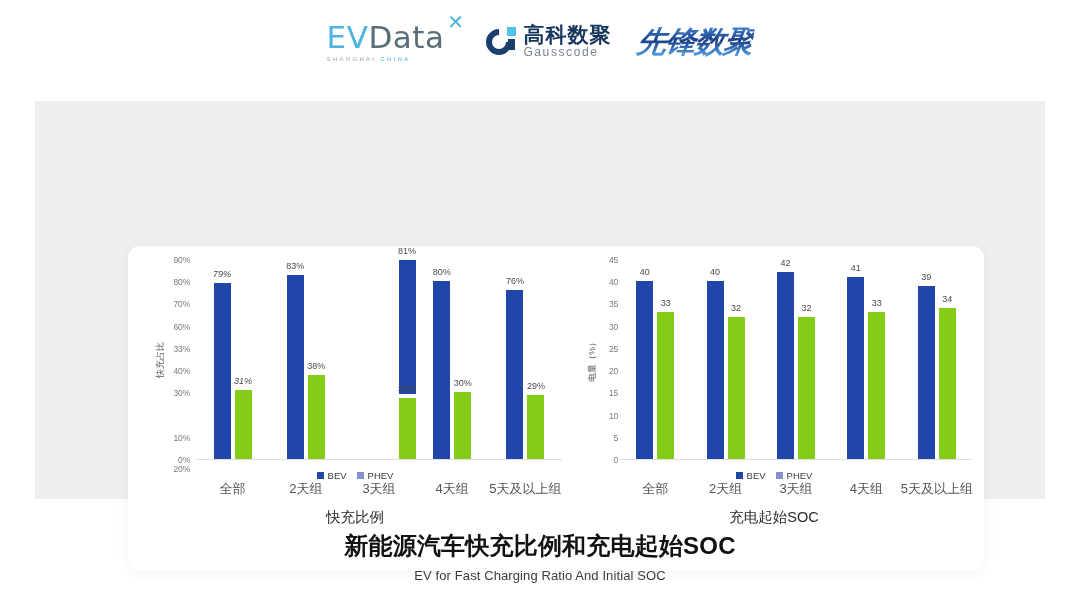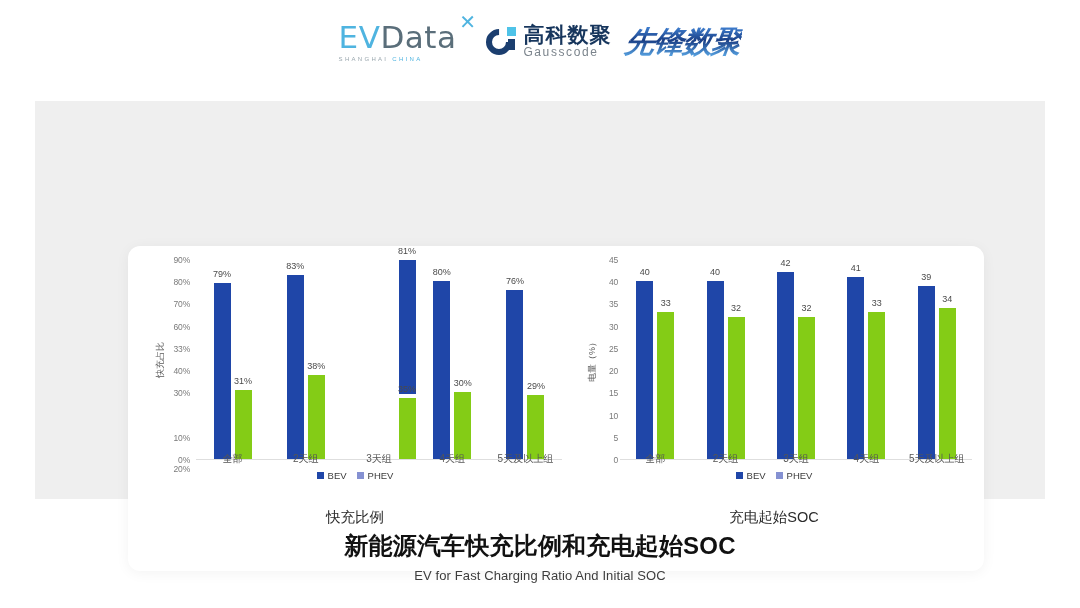--- a/index.html
+++ b/index.html
@@ -7,21 +7,21 @@
     width: 1080px; height: 608px;
     background: #ffffff;
     font-family: "Liberation Sans", "DejaVu Sans", sans-serif;
     overflow: hidden;
   }
   .page { position: relative; width: 1080px; height: 608px; }
 
   
   .logo-bar {
     position: absolute; left: 0; top: 22px; width: 1080px;
-    display: flex; align-items: center; justify-content: center; gap: 14px;
+    display: flex; align-items: center; justify-content: center; gap: 26px;
   }
   .logo-evdata { display: flex; flex-direction: column; align-items: flex-start; }
   .evdata-word {
     font-size: 31px; letter-spacing: 0.5px; font-weight: 400;
     color: #5a6e7a; line-height: 1; position: relative; padding-right: 16px;
     font-family: "DejaVu Sans", sans-serif;
   }
   .evdata-word .ev { color: #4fb4e0; }
   .evdata-x {
     position: absolute; right: -4px; top: -10px;
@@ -112,22 +112,22 @@
   }
   .bar { position: relative; width: 17px; }
   .bar.bev  { background: #1f46a8; }
   .bar.phev { background: #84cc16; }
   .bar .val {
     position: absolute; left: 50%; transform: translateX(-50%);
     top: -14px; font-size: 9px; color: #4a4a4a; white-space: nowrap;
   }
 
   .xtick {
-    position: absolute; top: 192px;
-    font-size: 10px; color: #555; 
+    position: absolute; top: 220px;
+    font-size: 13px; color: #555; 
     transform: translateX(-50%); white-space: nowrap;
   }
 
   .legend {
     position: absolute; top: 224px; left: 0; width: 100%;
     display: flex; align-items: center; justify-content: center; gap: 10px;
     font-size: 9.5px; color: #3b3b3b;
   }
   .legend .item { display: flex; align-items: center; gap: 4px; }
   .legend .sw { width: 7px; height: 7px; display: inline-block; }
@@ -195,21 +195,21 @@
               <div class="ytick" style="top: 173px; margin-top: 36px;">20%</div>
               <div class="ytick" style="top: 133.333px;">30%</div>
               <div class="ytick" style="top: 111.111px;">40%</div>
               <div class="ytick" style="top: 88.8889px;">33%</div>
               <div class="ytick" style="top: 66.6667px;">60%</div>
               <div class="ytick" style="top: 44.4444px;">70%</div>
               <div class="ytick" style="top: 22.2222px;">80%</div>
               <div class="ytick" style="top: 0px;">90%</div>
             </div>
           <div class="plot-area" id="plot-left">
-              <div class="group" style="left: 0%; width: 20%;">
+              <div class="group" style="left: 0%; width: 20%; font-style: italic;">
                 <div class="bar bev" style="height: 175.556px;">
                   <span class="val">79%</span>
                 </div>
                 <div class="bar phev" style="height: 68.8889px;">
                   <span class="val">31%</span>
                 </div>
               </div>
               <div class="xtick" style="left: 10%;">全部</div>
               <div class="group" style="left: 20%; width: 20%;">
                 <div class="bar bev" style="height: 184.444px;">

